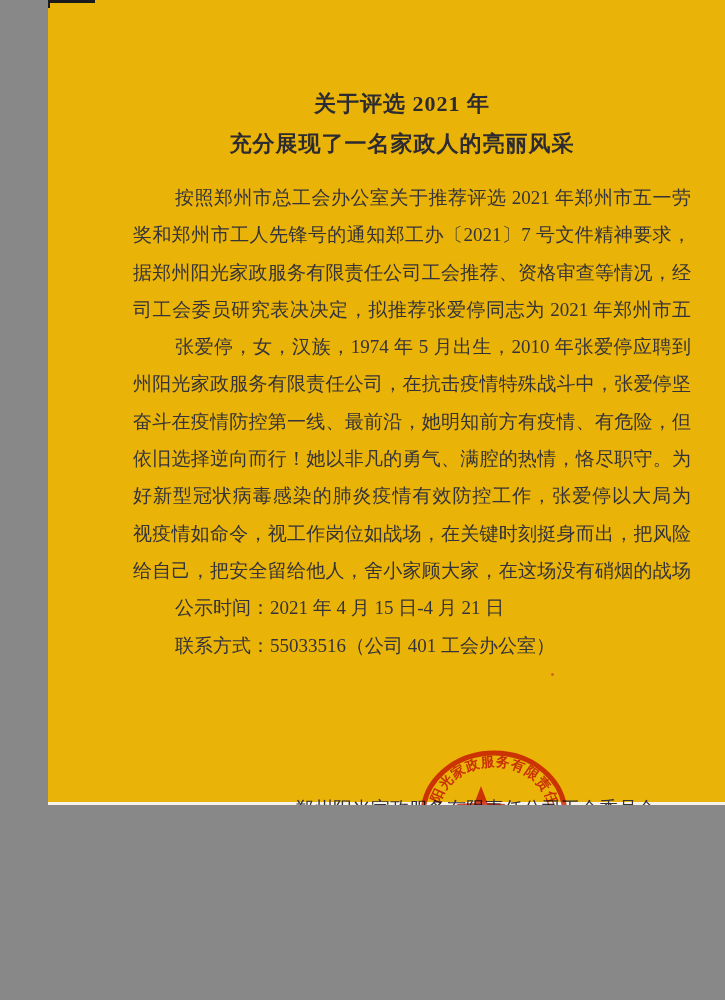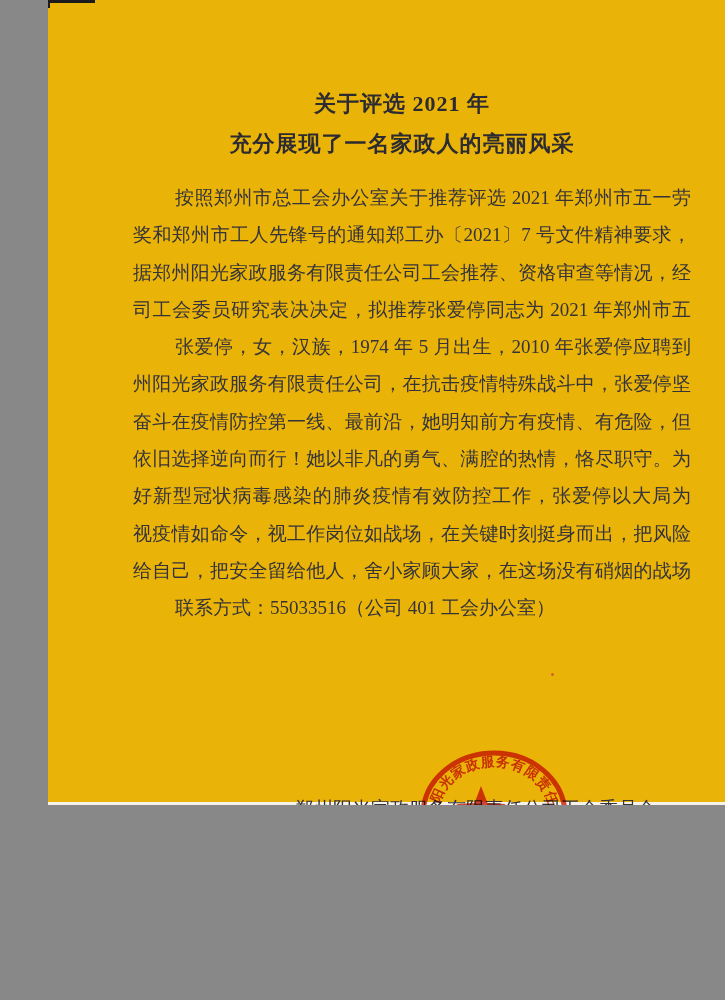--- a/index.html
+++ b/index.html
@@ -79,20 +79,21 @@
     <div class="line fill">奖和郑州市工人先锋号的通知郑工办〔2021〕7 号文件精神要求，根</div>
     <div class="line fill">据郑州阳光家政服务有限责任公司工会推荐、资格审查等情况，经公</div>
     <div class="line fill">司工会委员研究表决决定，拟推荐张爱停同志为 2021 年郑州市五一</div>
     <div class="line indent fill">张爱停，女，汉族，1974 年 5 月出生，2010 年张爱停应聘到郑</div>
     <div class="line fill">州阳光家政服务有限责任公司，在抗击疫情特殊战斗中，张爱停坚守</div>
     <div class="line fill">奋斗在疫情防控第一线、最前沿，她明知前方有疫情、有危险，但她</div>
     <div class="line fill">依旧选择逆向而行！她以非凡的勇气、满腔的热情，恪尽职守。为做</div>
     <div class="line fill">好新型冠状病毒感染的肺炎疫情有效防控工作，张爱停以大局为重，</div>
     <div class="line fill">视疫情如命令，视工作岗位如战场，在关键时刻挺身而出，把风险留</div>
     <div class="line fill">给自己，把安全留给他人，舍小家顾大家，在这场没有硝烟的战场上</div>
+    <div class="line indent">公示时间：2021 年 4 月 15 日-4 月 21 日</div>
     <div class="line indent">联系方式：55033516（公司 401 工会办公室）</div>
   </div>
 
   <div class="sig-org">郑州阳光家政服务有限责任公司工会委员会</div>
   <div class="sig-date">2021 年 4 月 15 日</div>
 
   <div class="stamp">
     <svg viewBox="0 0 182 164" xmlns="http://www.w3.org/2000/svg">
       <defs>
         <path id="arc-ring" d="M 38,99 A 56,48 0 1 1 142,99" fill="none"></path>

